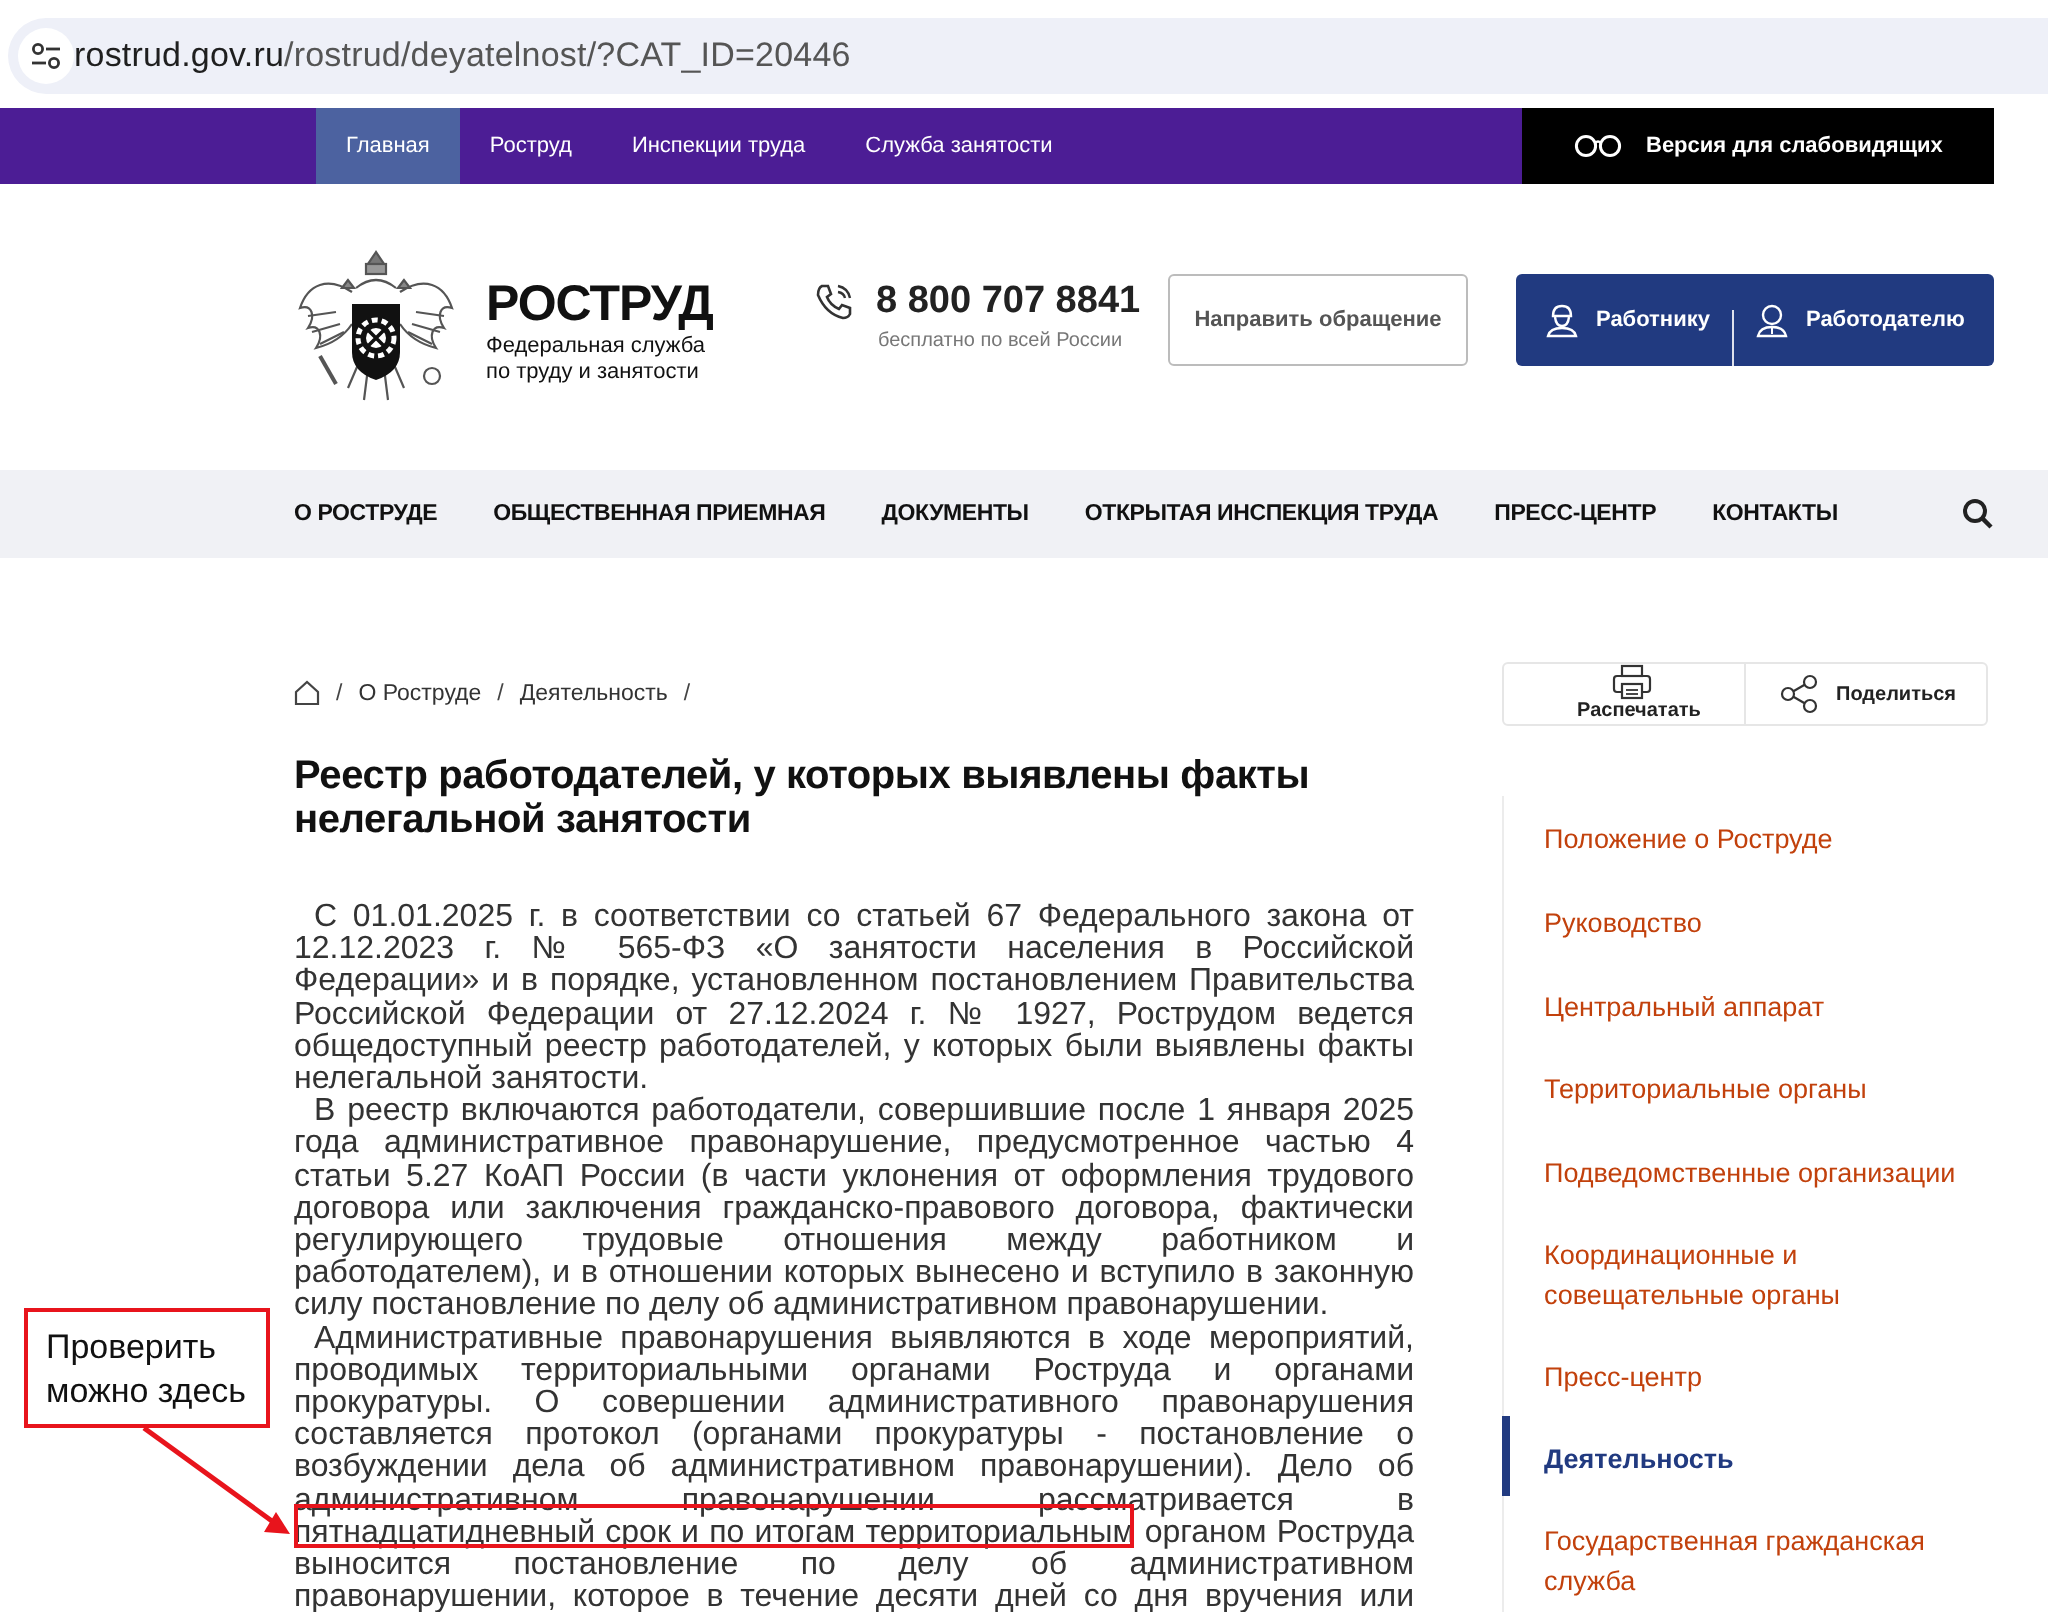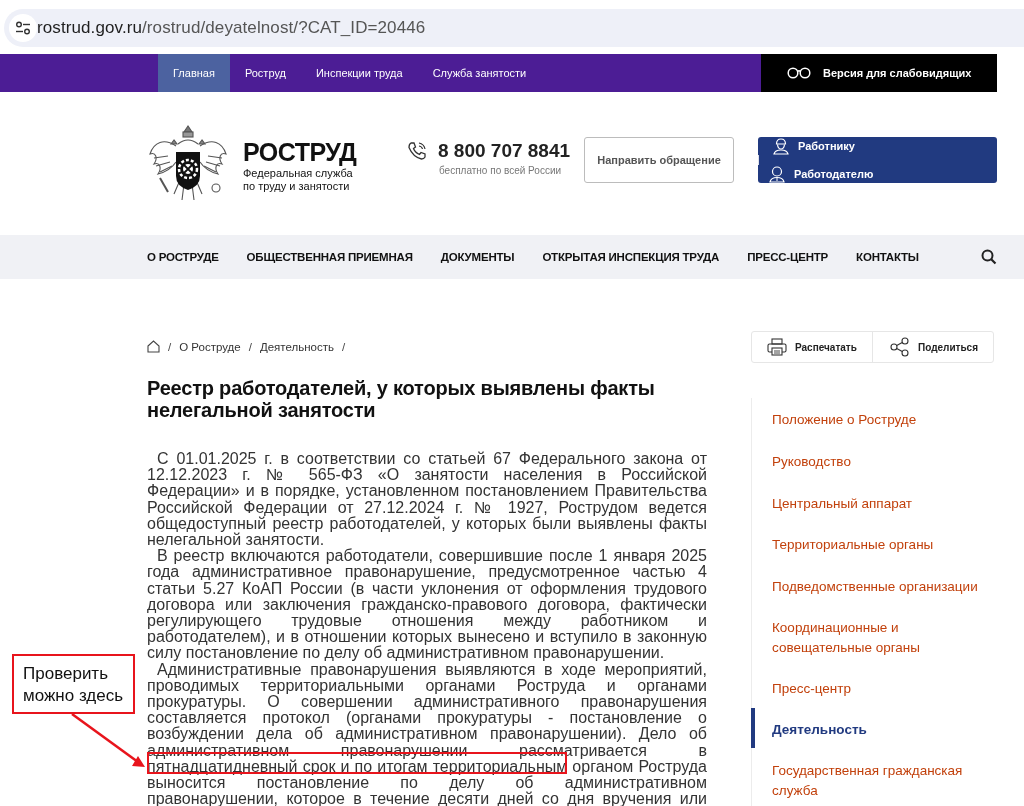--- a/index.html
+++ b/index.html
@@ -23,21 +23,21 @@
 
   
   .emblem { position: absolute; left: 146px; top: 118px; width: 84px; height: 90px; }
   .brand { position: absolute; left: 243px; top: 138px; }
   .brand .name { font-family: "Liberation Sans", sans-serif; font-weight: bold; font-size: 25px; color: #111; letter-spacing: -0.5px; line-height: 28px; }
   .brand .sub { font-family: "Liberation Sans", sans-serif; font-size: 11px; color: #111; line-height: 12px; margin-top: 1px; }
   .phone-ico { position: absolute; left: 406px; top: 140px; }
   .phone { position: absolute; left: 438px; top: 140px; font-family: "Liberation Sans", sans-serif; font-weight: bold; font-size: 19px; color: #222; }
   .phone-sub { position: absolute; left: 439px; top: 165px; font-family: "Liberation Sans", sans-serif; font-size: 10px; color: #777; }
   .appeal-btn { position: absolute; left: 584px; top: 137px; width: 150px; height: 46px; border: 1px solid #bcbcbc; border-radius: 3px; background: #fff; display: flex; align-items: center; justify-content: center; font-family: "Liberation Sans", sans-serif; font-weight: bold; font-size: 11px; color: #555; }
-  .role-btn { position: absolute; left: 758px; top: 137px; width: 239px; height: 46px; background: #213a80; border-radius: 3px; display: flex; align-items: flex-start; color: #fff; font-family: "Liberation Sans", sans-serif; font-weight: bold; font-size: 11px; flex-direction: column; }
+  .role-btn { position: absolute; left: 758px; top: 137px; width: 239px; height: 46px; background: #213a80; border-radius: 3px; display: flex; align-items: flex-end; color: #fff; font-family: "Liberation Sans", sans-serif; font-weight: bold; font-size: 11px; }
   .role-btn .part { display: flex; align-items: center; height: 100%; }
   .role-btn .part svg { margin-right: 9px; }
   .role-btn .p1 { padding-left: 15px; width: 108px; }
   .role-btn .divider { width: 1px; height: 28px; background: #fff; opacity: 0.85; }
   .role-btn .p2 { padding-left: 11px; }
 
   
   .mainnav { position: absolute; left: 0; top: 235px; width: 1024px; height: 44px; background: #f0f1f5; }
   .mainnav .items { position: absolute; left: 147px; top: 0; height: 44px; display: flex; align-items: center; }
   .mainnav .item { font-family: "Liberation Sans", sans-serif; font-weight: bold; font-size: 11.5px; color: #111; margin-right: 28px; letter-spacing: -0.2px; }
@@ -57,21 +57,21 @@
   .content a { color: #213a80; text-decoration: none; }
 
   
   .hl-link { position: absolute; left: 147px; top: 752px; width: 420px; height: 22px; border: 2px solid #e8141c; }
   .annot-box { position: absolute; left: 12px; top: 654px; width: 123px; height: 60px; border: 2px solid #e8141c; background: #fff; font-family: "Liberation Sans", sans-serif; font-size: 17px; line-height: 22px; color: #111; padding: 7px 0 0 9px; }
   .arrow { position: absolute; left: 0; top: 0; pointer-events: none; }
 
   
   .actions { position: absolute; left: 751px; top: 331px; width: 243px; height: 32px; border: 1px solid #e6e6e6; border-radius: 3px; display: flex; }
   .actions .act { display: flex; align-items: center; height: 100%; font-family: "Liberation Sans", sans-serif; font-weight: bold; font-size: 10px; color: #222; }
-  .actions .print { width: 121px; padding-left: 15px; border-right: 1px solid #e6e6e6; }
+  .actions .print { width: 121px; padding-left: 15px; border-right: 1px solid #e6e6e6; flex-direction: column; }
   .actions .share { padding-left: 17px; }
   .actions svg { margin-right: 8px; }
 
   
   .sidebar { position: absolute; left: 751px; top: 398px; width: 273px; height: 408px; border-left: 1px solid #ececec; }
   .sidebar .item { position: absolute; left: 20px; font-family: "Liberation Sans", sans-serif; font-size: 13.5px; line-height: 20px; color: #c2410c; width: 230px; }
   .sidebar .item.active { color: #213a80; font-weight: bold; }
   .sidebar .bar { position: absolute; left: -1px; top: 310px; width: 4px; height: 40px; background: #213a80; }
 </style>
 </head>

